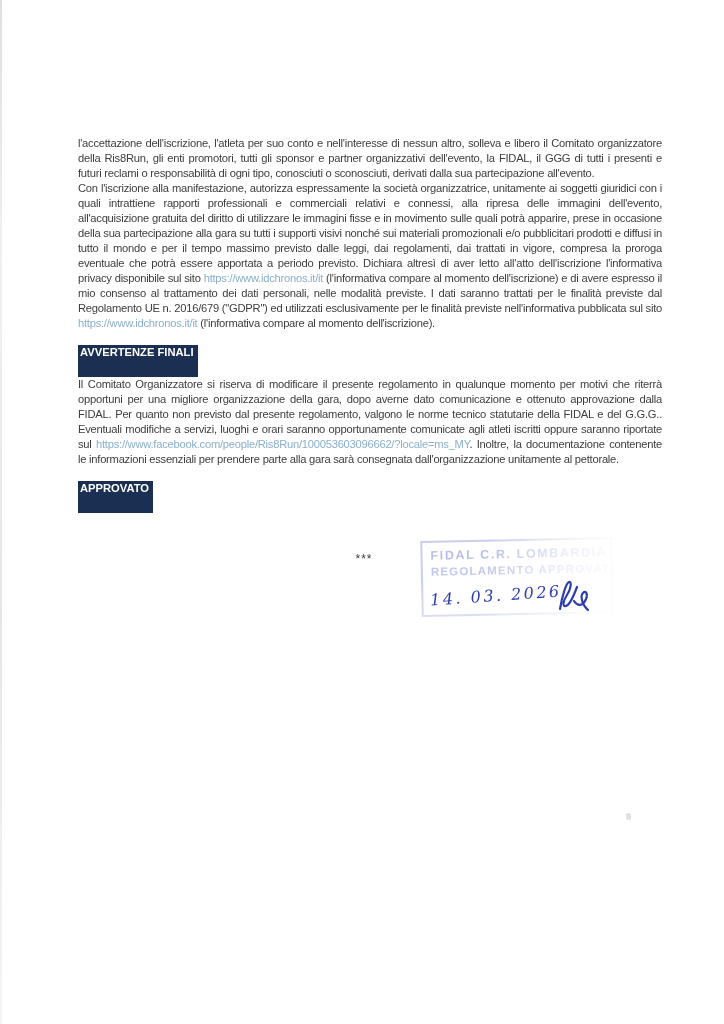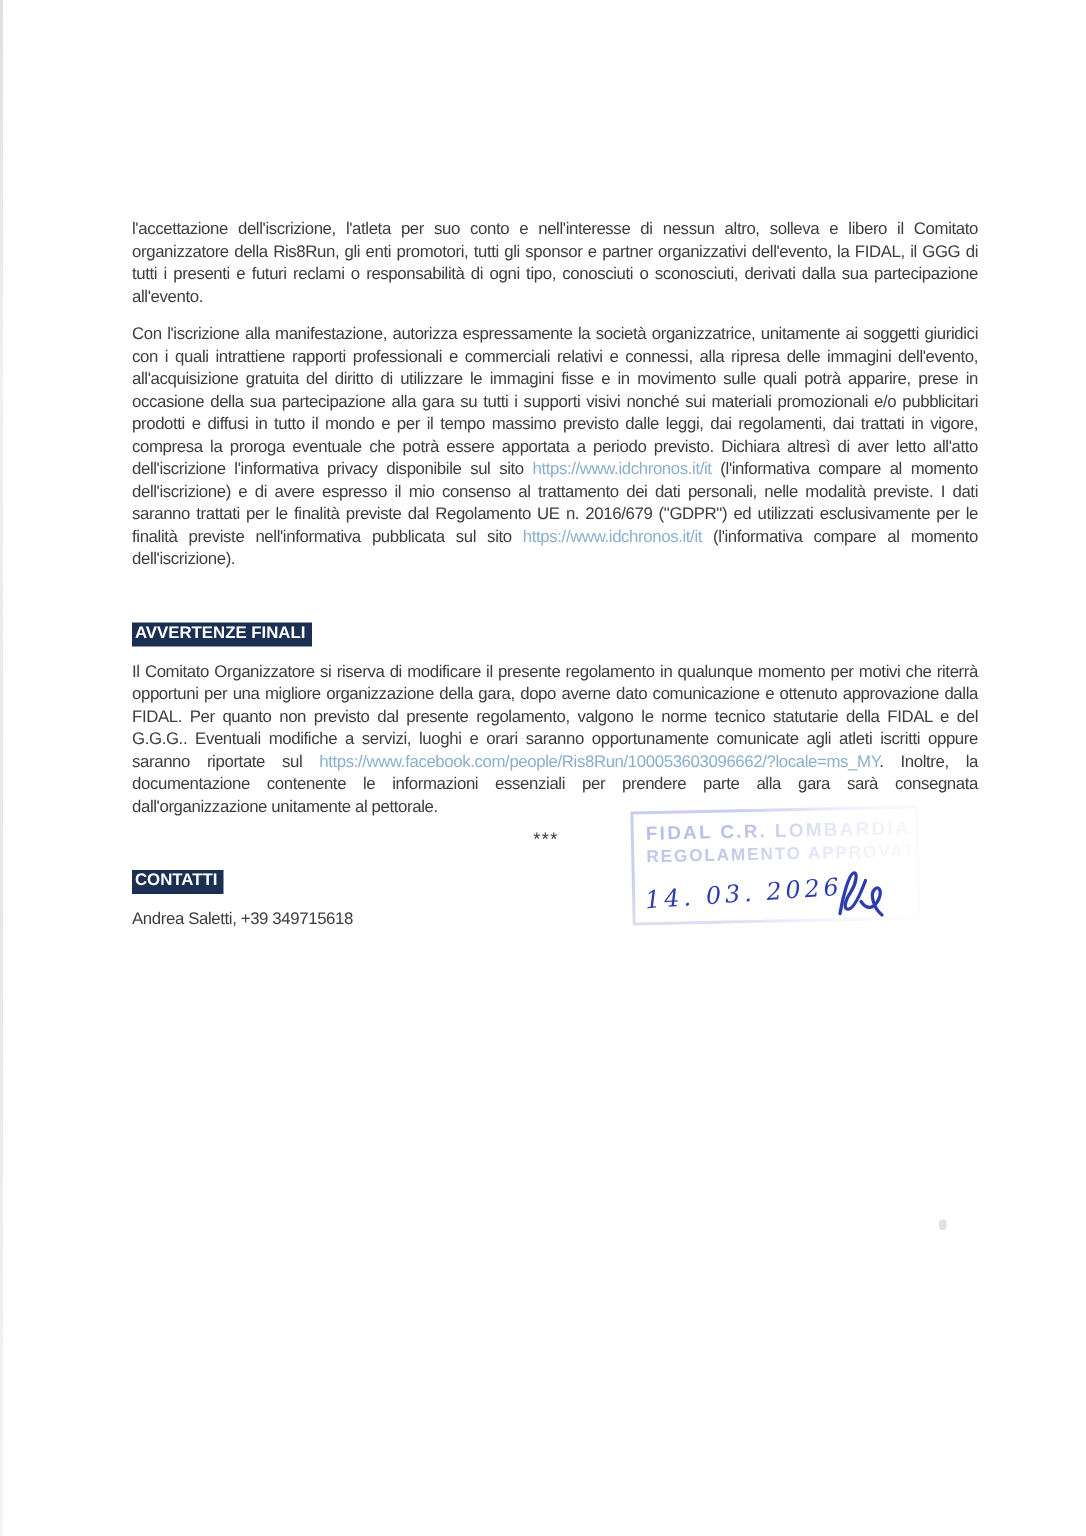--- a/index.html
+++ b/index.html
@@ -15,27 +15,27 @@
   .scan-edge {
     position:absolute; left:0; top:0; width:2px; height:100%;
     background:linear-gradient(180deg,#c6c6c6 0%,#e4e4e4 25%,#d2d2d2 60%,#ececec 100%);
     opacity:.55;
   }
   .text-block {
     position:absolute; left:78px; top:136px; width:584px;
     font-size:11.2px; line-height:15px; letter-spacing:-0.25px;
     text-align:justify;
   }
-  .text-block p { margin:10px; }
+  .text-block p { margin:0; }
   .gap { height:14px; }
   .hl {
     display:inline-block;
     background:#1b2f52; color:#ffffff;
     font-weight:bold; letter-spacing:0;
-    padding:0 4px 1px 2px;
+    padding:0 4px 17px 2px;
   }
   .link {
     color:#8aafcc; 
     white-space:nowrap; cursor:pointer;
   }
   .bold-frag { font-weight:normal; }
   .asterisks {
     position:absolute; left:340px; top:552px; width:48px;
     text-align:center; font-size:12px; letter-spacing:1px; color:#3d3d3d;
   }
@@ -90,23 +90,22 @@
     <p><span>Con l'iscrizione alla manifestazione, autorizza espressamente la società organizzatrice, unitamente ai soggetti giuridici con i quali intrattiene rapporti professionali e commerciali relativi e connessi, alla ripresa delle immagini dell'evento, all'acquisizione gratuita del diritto di utilizzare le immagini fisse e in movimento sulle quali potrà apparire, prese in occasione della sua partecipazione alla gara su tutti i supporti visivi nonché sui materiali promozionali e/o pubblicitari prodotti e diffusi in tutto il mondo e per il tempo massimo previsto dalle leggi, dai regolamenti, dai trattati in vigore, compresa la proroga eventuale che potrà essere apportata a periodo previsto. Dichiara altresì di aver letto all'atto dell'iscrizione l'informativa privacy disponibile sul sito </span><a class="link">https://www.idchronos.it/it</a><span class="bold-frag"> (l'informativa compare al momento dell'iscrizione)</span><span> e di avere espresso il mio consenso al trattamento dei dati personali, nelle modalità previste. I dati saranno trattati per le finalità previste dal Regolamento UE n. 2016/679 ("GDPR") ed utilizzati esclusivamente per le finalità previste nell'informativa pubblicata sul sito </span><a class="link">https://www.idchronos.it/it</a><span class="bold-frag"> (l'informativa compare al momento dell'iscrizione).</span></p>
 
     <div class="gap"></div>
 
     <p><span class="hl">AVVERTENZE FINALI</span></p>
 
     <p><span>Il Comitato Organizzatore si riserva di modificare il presente regolamento in qualunque momento per motivi che riterrà opportuni per una migliore organizzazione della gara, dopo averne dato comunicazione e ottenuto approvazione dalla FIDAL. Per quanto non previsto dal presente regolamento, valgono le norme tecnico statutarie della FIDAL e del G.G.G.. Eventuali modifiche a servizi, luoghi e orari saranno opportunamente comunicate agli atleti iscritti oppure saranno riportate sul </span><a class="link">https://www.facebook.com/people/Ris8Run/100053603096662/?locale=ms_MY</a><span>. Inoltre, la documentazione contenente le informazioni essenziali per prendere parte alla gara sarà consegnata dall'organizzazione unitamente al pettorale.</span></p>
 
     <div class="gap"></div>
 
-    <p><span class="hl">CONTATTI</span></p>
+    <p><span class="hl">APPROVATO</span></p>
 
-    <p><span>Andrea Saletti, +39 349715618</span></p>
 
   </div>
 
   <div class="asterisks">***</div>
 
   <div class="stamp">
     <div class="stamp-text1">FIDAL C.R. LOMBARDIA</div>
     <div class="stamp-text2">REGOLAMENTO APPROVATO</div>
     <div class="stamp-fade"></div>
   </div>

